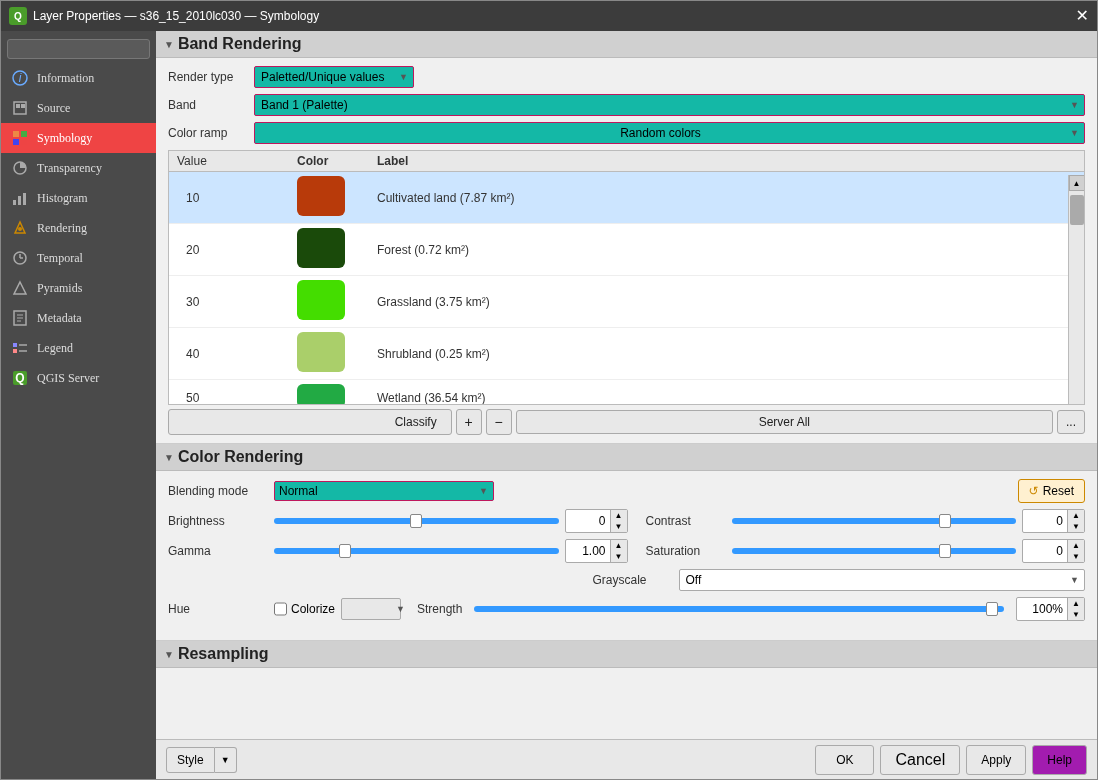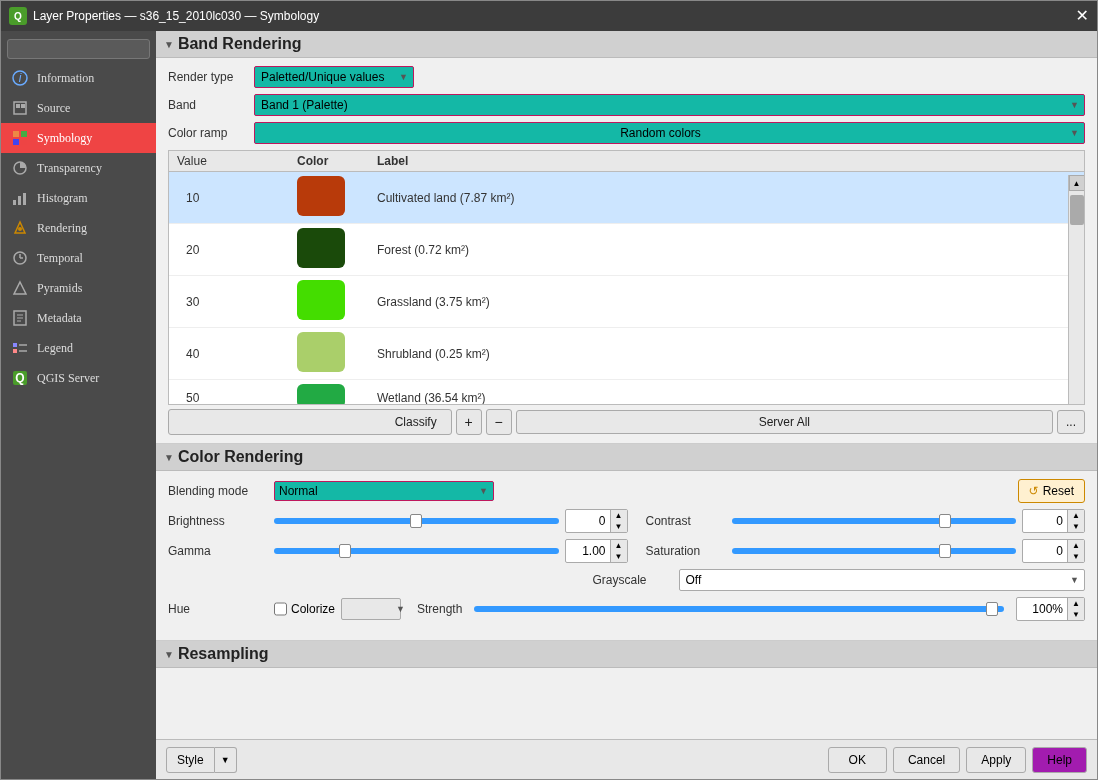--- a/index.html
+++ b/index.html
@@ -97,21 +97,21 @@
     .strength-track { flex: 1; height: 6px; background: #3399ff; border-radius: 3px; position: relative; }
     .strength-handle { position: absolute; right: 0; width: 12px; height: 14px; background: white; border: 1px solid #888; border-radius: 2px; top: -4px; transform: translateX(-50%); }
 
     
     .bottom-bar { display: flex; align-items: center; justify-content: space-between; padding: 6px 10px; background: #e8e8e8; border-top: 1px solid #bbb; height: 40px; }
     .style-btn-wrap { position: relative; display: inline-flex; }
     .btn-style { padding: 5px 10px; border: 1px solid #aaa; background: #e8e8e8; border-radius: 3px 0 0 3px; cursor: pointer; font-size: 12px; }
     .btn-style-arrow { padding: 5px 6px; border: 1px solid #aaa; border-left: none; background: #e8e8e8; border-radius: 0 3px 3px 0; cursor: pointer; font-size: 9px; }
     .bottom-right-btns { display: flex; gap: 6px; }
     .btn-ok { padding: 5px 20px; border: 1px solid #aaa; background: #e8e8e8; border-radius: 3px; cursor: pointer; font-size: 12px; }
-    .btn-cancel { padding: 5px 14px; border: 1px solid #aaa; background: #e8e8e8; border-radius: 3px; cursor: pointer; font-size: 12px; }
+    .btn-cancel { padding: 5px 14px; border: 1px solid #aaa; background: #e8e8e8; border-radius: 3px; cursor: pointer; font-size: 16px; }
     .btn-apply { padding: 5px 14px; border: 1px solid #aaa; background: #e8e8e8; border-radius: 3px; cursor: pointer; font-size: 12px; }
     .btn-help { padding: 5px 14px; border: 1px solid #aaa; background: #a21caf; border-radius: 3px; cursor: pointer; font-size: 12px; }
 
     .scrollbar-track { width: 16px; background: #e0e0e0; border-left: 1px solid #bbb; display: flex; flex-direction: column; align-items: center; }
     .scrollbar-btn { width: 16px; height: 16px; border: 1px solid #aaa; background: #d0d0d0; cursor: pointer; display: flex; align-items: center; justify-content: center; font-size: 8px; }
     .scrollbar-thumb { width: 14px; height: 30px; background: #aaa; border-radius: 2px; margin-top: 4px; }
   </style>
 </head>
 <body>
 

